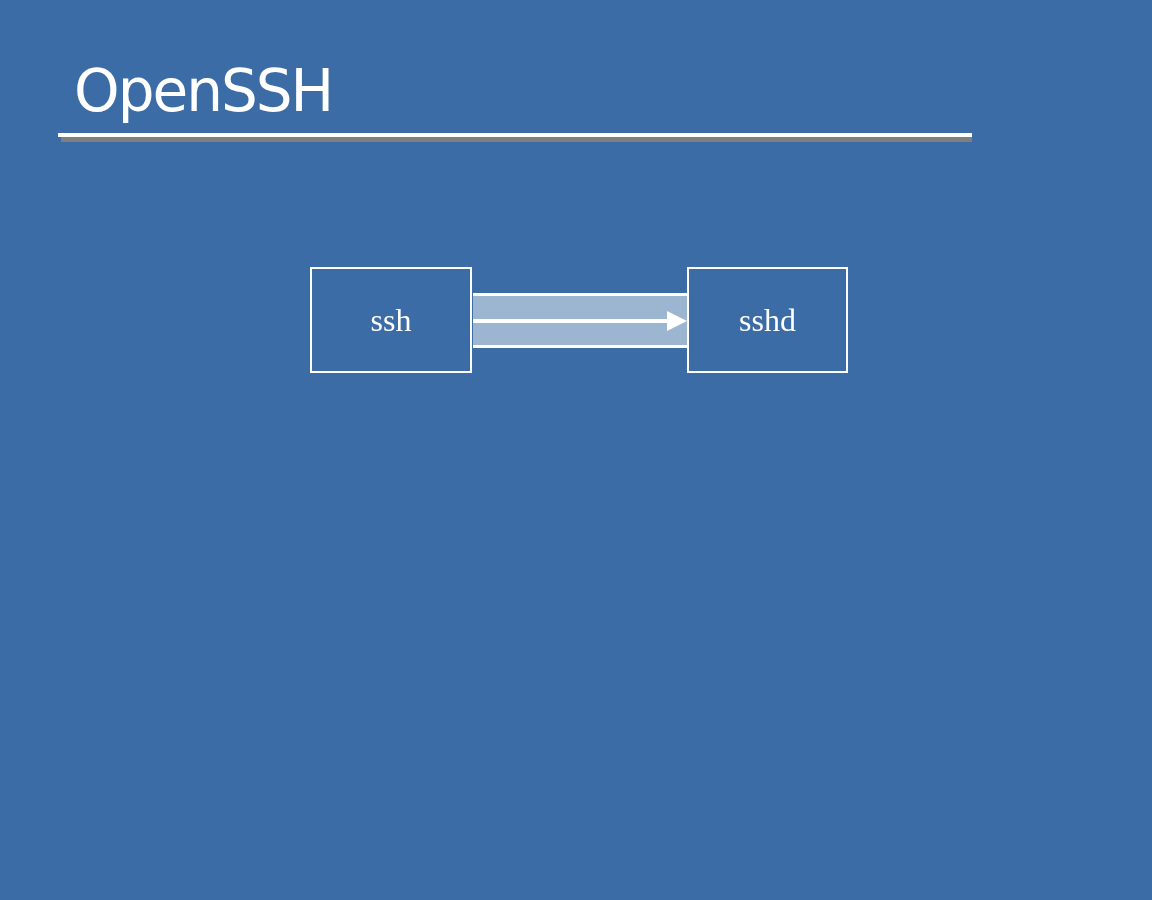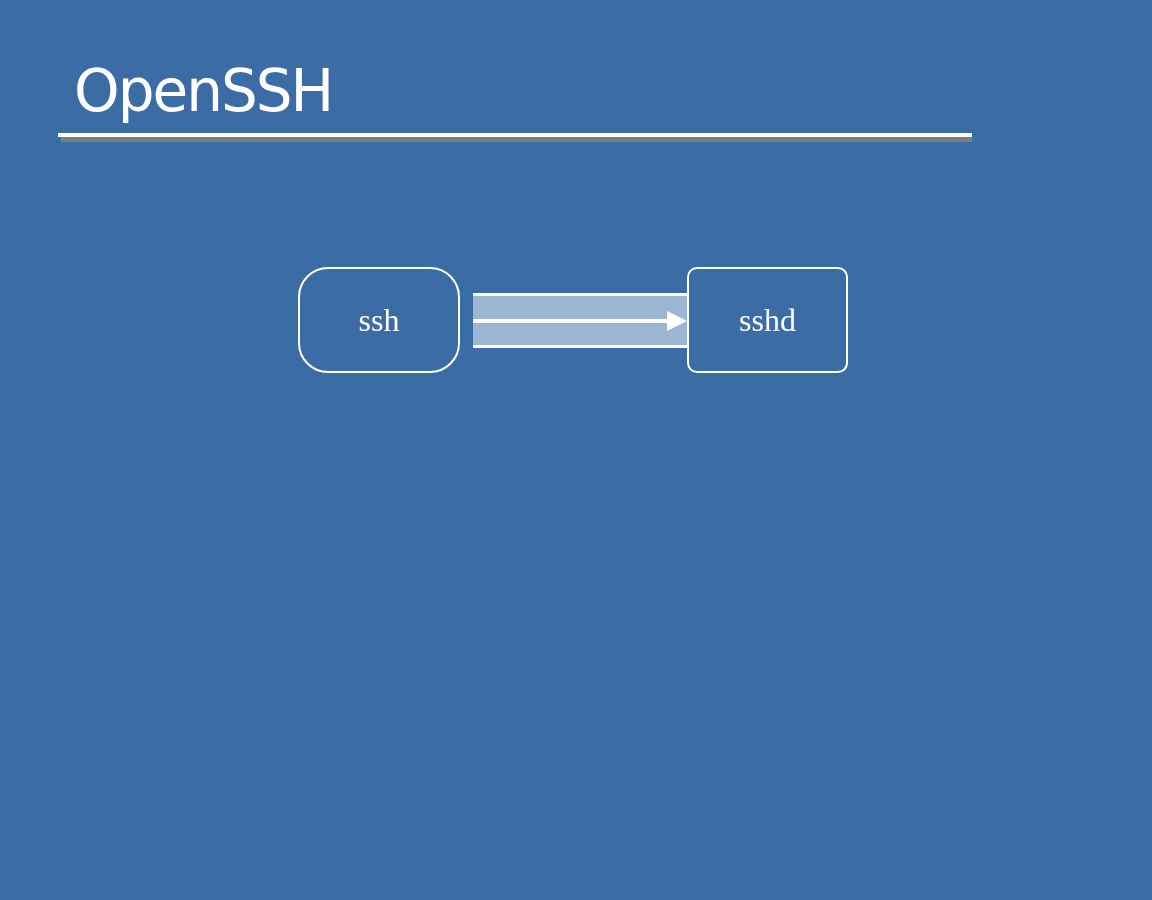--- a/index.html
+++ b/index.html
@@ -90,22 +90,22 @@
     box-sizing:border-box;
     background:var(--node-fill);
     border:2px solid var(--node-border);
     display:flex;
     align-items:center;
     justify-content:center;
     font-family:"Liberation Serif",serif;
     font-size:32px;
     color:var(--node-text);
   }
-  .node-ssh{ left:298px; width:162px;border-radius:30px; }
-  .node-sshd{ left:687px; width:161px;border-radius:10px; }
+  .node-ssh{ left:310px; width:162px; }
+  .node-sshd{ left:687px; width:161px; }
 </style>
 </head>
 <body>
 
 <div class="slide">
 
   <h1 class="slide-title">OpenSSH</h1>
 
   <div class="rule-highlight"></div>
   <div class="rule-shadow"></div>

